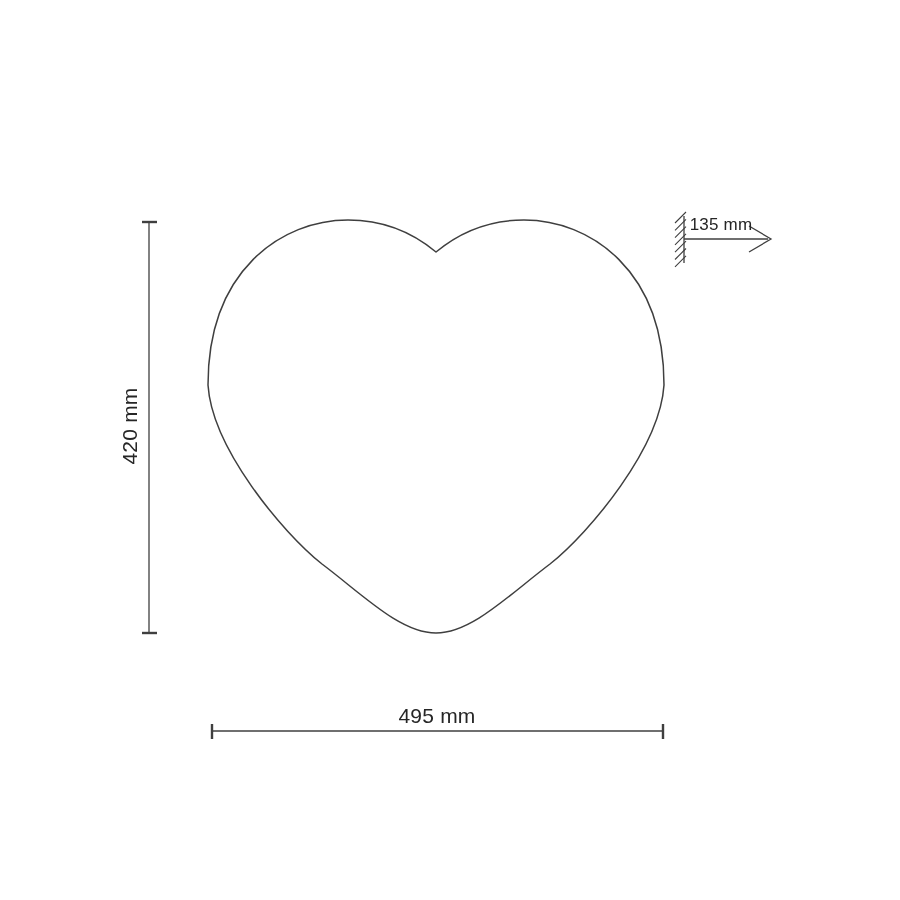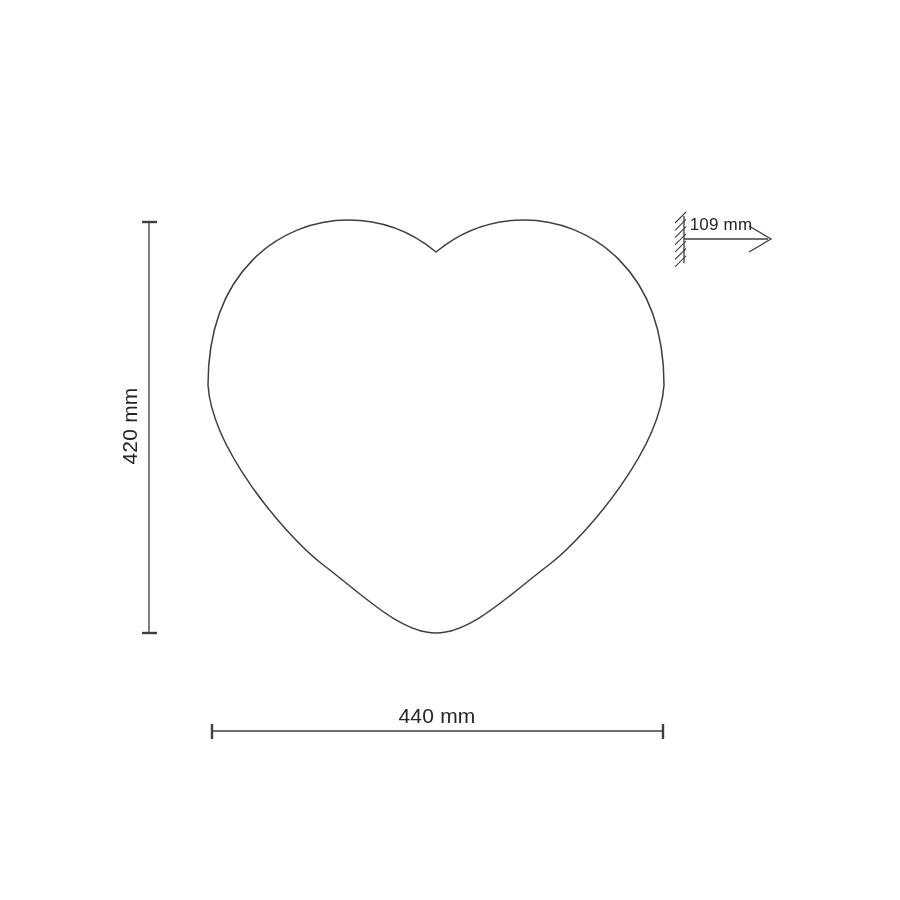--- a/index.html
+++ b/index.html
@@ -79,17 +79,17 @@
         <line x1="686" y1="248.5" x2="675" y2="259.5"></line>
         <line x1="686" y1="255.8" x2="675" y2="266.8"></line>
       </g>
       <line x1="684" y1="239" x2="768" y2="239" stroke-width="1.3"></line>
       <polyline points="749,226 771,239 749,252" fill="none" stroke-width="1.3"></polyline>
     </g>
   </svg>
 
   <div class="dim-label vertical" style="left:130px; top:426px;">420 mm</div>
 
-  <div class="dim-label horizontal" style="left:437px; top:716px;">440 mm</div>
+  <div class="dim-label horizontal" style="left:437px; top:716px;">495 mm</div>
 
-  <div class="dim-label horizontal small" style="left:721px; top:225px;">109 mm</div>
+  <div class="dim-label horizontal small" style="left:721px; top:225px;">135 mm</div>
 
 </div>
 
 </body></html>

